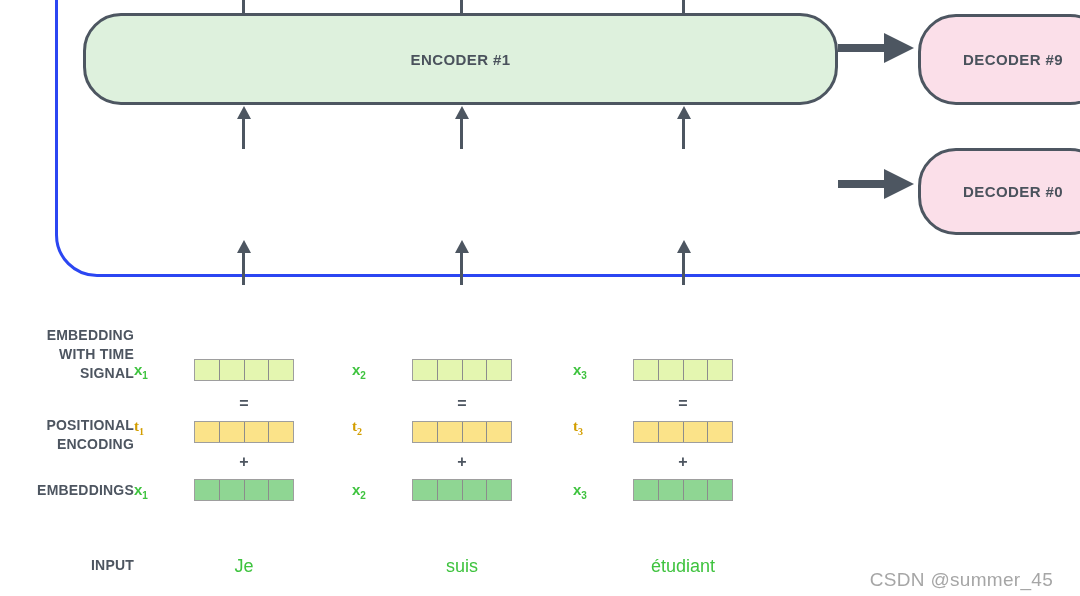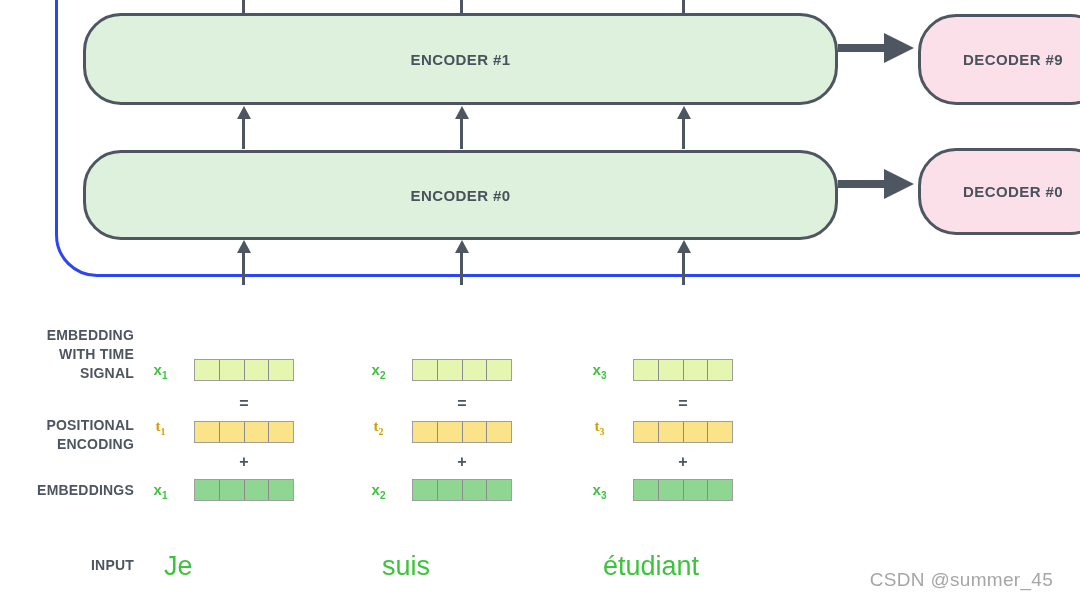--- a/index.html
+++ b/index.html
@@ -50,55 +50,52 @@
   .vec{
     position:absolute;left:60px;width:100px;height:22px;box-sizing:border-box;
     border:1px solid #9e9e9e;display:flex;
   }
   .vec .cell{flex:1;}
   .vec .cell + .cell{border-left:1px solid #8c8c8c;}
   .vec.light{background:#e4f6b0;}
   .vec.yellow{background:#fbe389;}
   .vec.green{background:#8fd693;}
   .veclabel{
-    position:absolute;left:0;width:53px;text-align:center;
+    position:absolute;left:0;width:53px;text-align:left;
     font-size:15px;font-weight:700;line-height:16px;
   }
   .veclabel sub{font-size:10px;}
   .green-text{color:#3ec33e;}
   .orange-text{color:#d39e00;font-family:Liberation Serif, serif;}
   .op{
     position:absolute;left:90px;width:40px;text-align:center;
     font-size:16px;font-weight:600;color:#4d5560;line-height:20px;
   }
   .word{
-    position:absolute;left:30px;width:160px;top:204px;
-    font-size:27px;line-height:24px;color:#3ec33e;
+    position:absolute;left:30px;width:160px;top:204px;text-align:center;
+    font-size:18px;line-height:24px;color:#3ec33e;
   }
   .watermark{
     position:absolute;top:569px;right:27px;
     font-size:19px;color:#a6a6a6;letter-spacing:0.3px;
   }
 </style>
 </head>
 <body>
 
 <div class="stage">
 
   <div class="blue-frame"></div>
 
   <div class="vshaft" style="left:242px;top:0;height:15px;"></div>
   <div class="vshaft" style="left:460px;top:0;height:15px;"></div>
   <div class="vshaft" style="left:682px;top:0;height:15px;"></div>
 
   <div class="block encoder enc1">
     <span>ENCODER #1</span>
-  </div>
-  <div class="block encoder enc0">
-    <span>ENCODER #0</span>
   </div>
 
   <div class="block decoder dec1">
     <span>DECODER #9</span>
   </div>
   <div class="block decoder dec0">
     <span>DECODER #0</span>
   </div>
 
   <div class="hshaft" style="top:44px;"></div>

